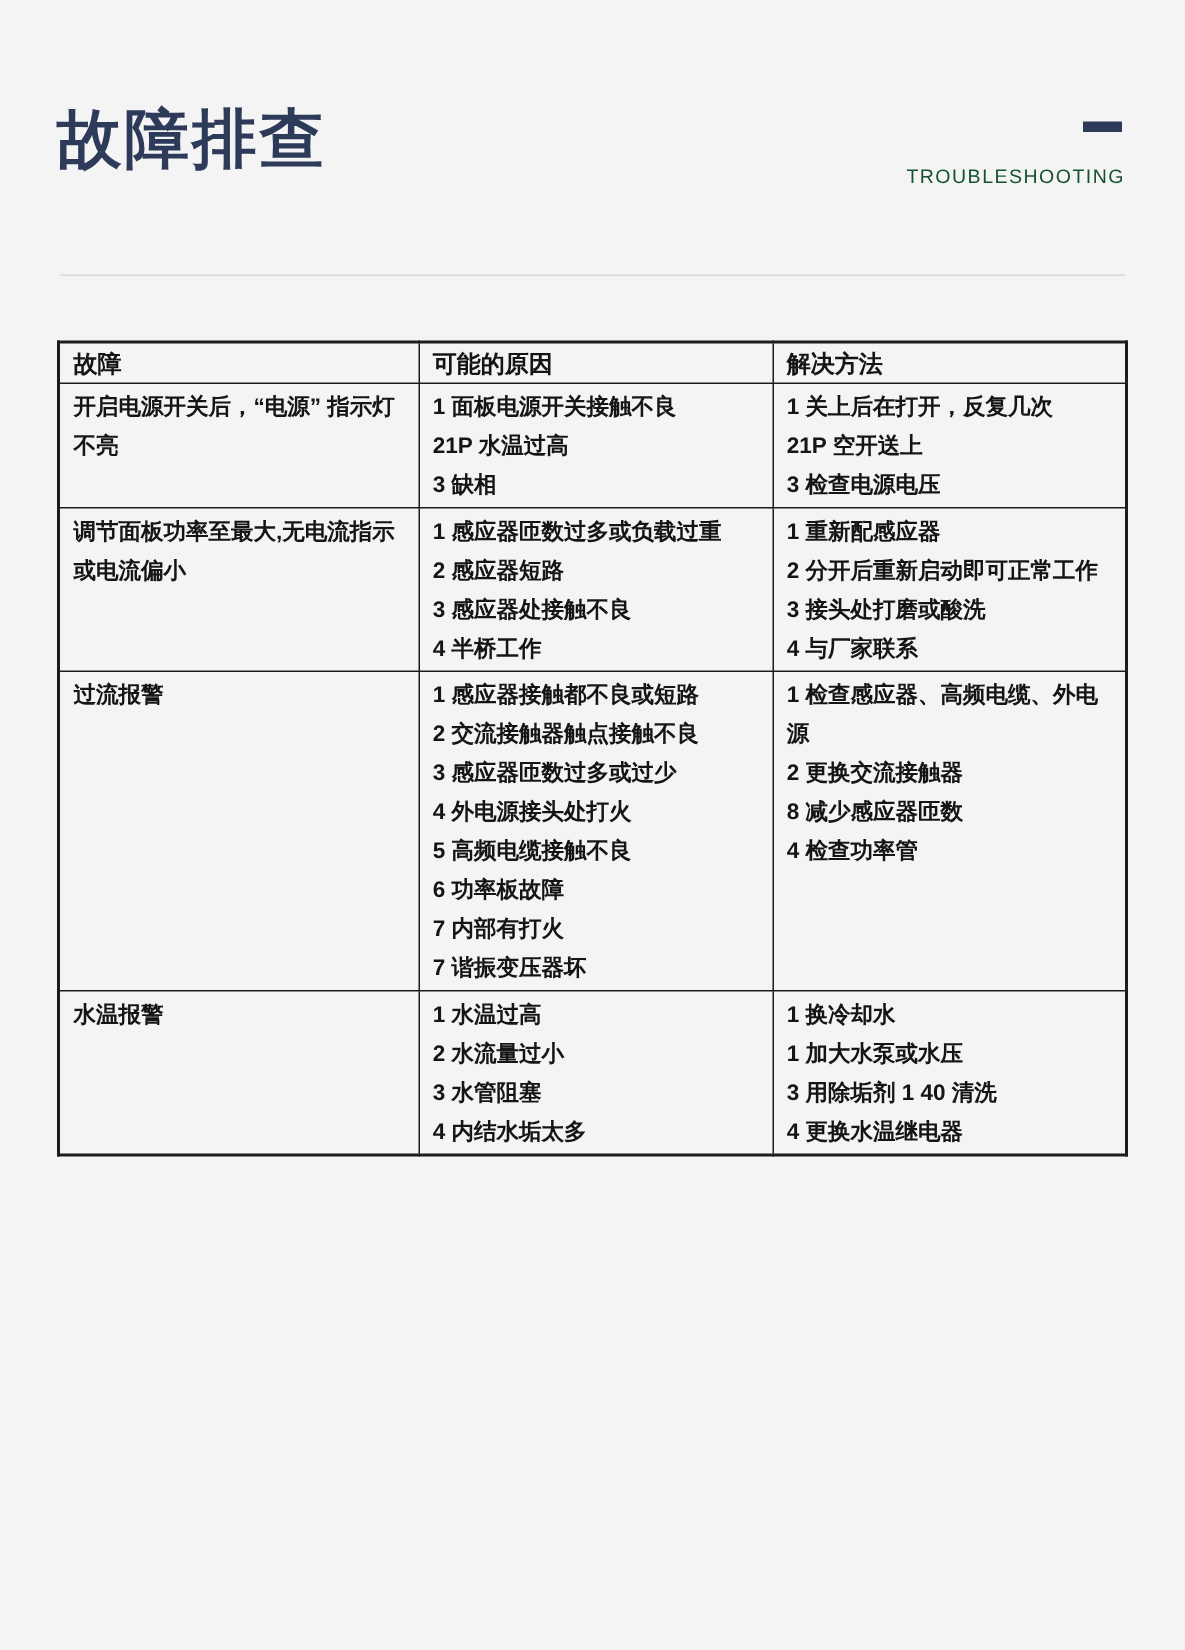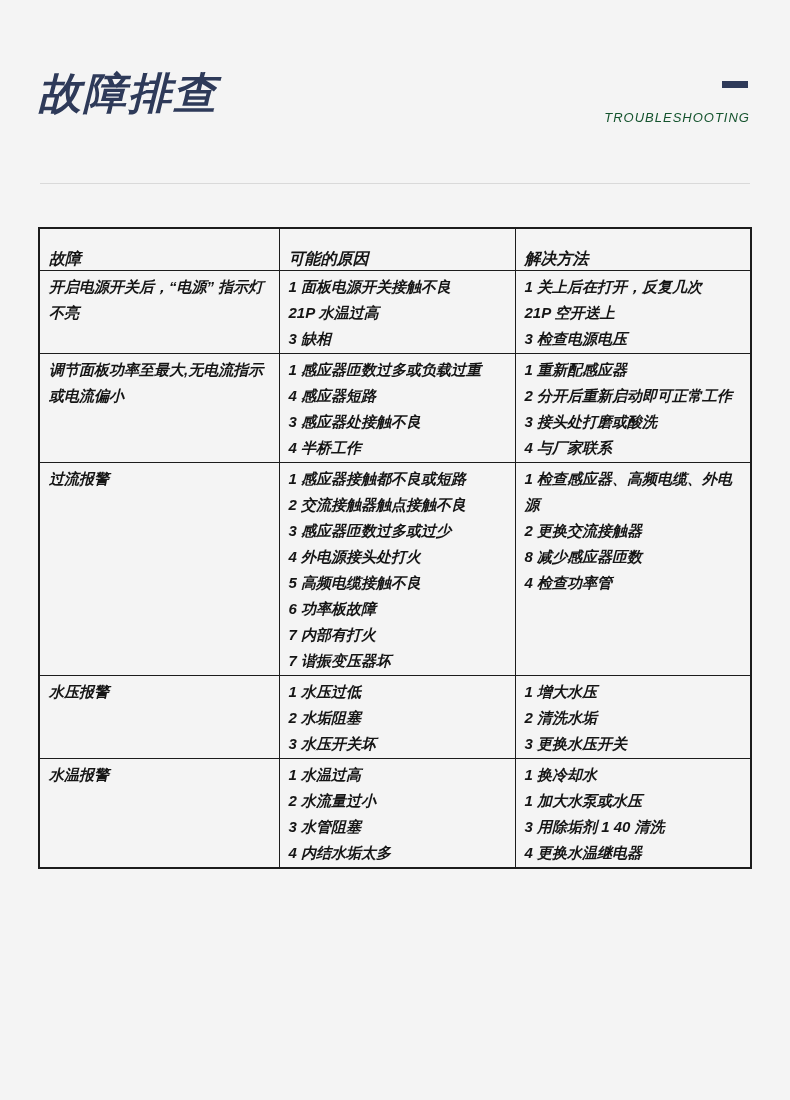--- a/index.html
+++ b/index.html
@@ -2,21 +2,21 @@
 <html><head>
 <meta charset="utf-8">
 <style>
   html, body { margin: 0; padding: 0; }
   body {
     width: 790px; height: 1100px;
     background: #f4f4f4;
     font-family: "Liberation Sans", "DejaVu Sans", sans-serif;
     color: #151515;
   }
-  .page { position: relative; width: 790px; height: 1100px; overflow: hidden; font-style: italic; }
+  .page { position: relative; width: 790px; height: 1100px; overflow: hidden; }
 
   .page-title {
     position: absolute; left: 38px; top: 72px;
     margin: 0; font-size: 43px; line-height: 1;
     font-weight: 700; color: #2e3a59; letter-spacing: 2px;
   }
   .accent-dash {
     position: absolute; top: 81px; right: 42px;
     width: 26px; height: 7px; background: #2e3a59;
   }
@@ -38,21 +38,21 @@
   }
   .ts-table th, .ts-table td {
     border: 1px solid #1c1c1c;
     vertical-align: top;
     text-align: left;
     font-weight: 700;
     color: #151515;
   }
   .ts-table th {
     font-size: 16px; line-height: 19px;
-    padding: 20px 9px 2px 9px;
+    padding: 5px 9px 2px 9px;
   }
   .ts-table td {
     font-size: 15px; line-height: 26px;
     padding: 3px 9px 1px 9px;
     word-break: break-all;
   }
   .cell-line { line-height: 26px; }
 </style>
 </head>
 <body>
@@ -92,21 +92,21 @@
             <div class="cell-line">21P 空开送上</div>
             <div class="cell-line">3 检查电源电压</div>
           </td>
         </tr>
         <tr>
           <td>
             <div class="cell-line">调节面板功率至最大,无电流指示或电流偏小</div>
           </td>
           <td>
             <div class="cell-line">1 感应器匝数过多或负载过重</div>
-            <div class="cell-line">4 感应器短路</div>
+            <div class="cell-line">2 感应器短路</div>
             <div class="cell-line">3 感应器处接触不良</div>
             <div class="cell-line">4 半桥工作</div>
           </td>
           <td>
             <div class="cell-line">1 重新配感应器</div>
             <div class="cell-line">2 分开后重新启动即可正常工作</div>
             <div class="cell-line">3 接头处打磨或酸洗</div>
             <div class="cell-line">4 与厂家联系</div>
           </td>
         </tr>
@@ -126,35 +126,20 @@
           </td>
           <td>
             <div class="cell-line">1 检查感应器、高频电缆、外电源</div>
             <div class="cell-line">2 更换交流接触器</div>
             <div class="cell-line">8 减少感应器匝数</div>
             <div class="cell-line">4 检查功率管</div>
           </td>
         </tr>
         <tr>
           <td>
-            <div class="cell-line">水压报警</div>
-          </td>
-          <td>
-            <div class="cell-line">1 水压过低</div>
-            <div class="cell-line">2 水垢阻塞</div>
-            <div class="cell-line">3 水压开关坏</div>
-          </td>
-          <td>
-            <div class="cell-line">1 增大水压</div>
-            <div class="cell-line">2 清洗水垢</div>
-            <div class="cell-line">3 更换水压开关</div>
-          </td>
-        </tr>
-        <tr>
-          <td>
             <div class="cell-line">水温报警</div>
           </td>
           <td>
             <div class="cell-line">1 水温过高</div>
             <div class="cell-line">2 水流量过小</div>
             <div class="cell-line">3 水管阻塞</div>
             <div class="cell-line">4 内结水垢太多</div>
           </td>
           <td>
             <div class="cell-line">1 换冷却水</div>

